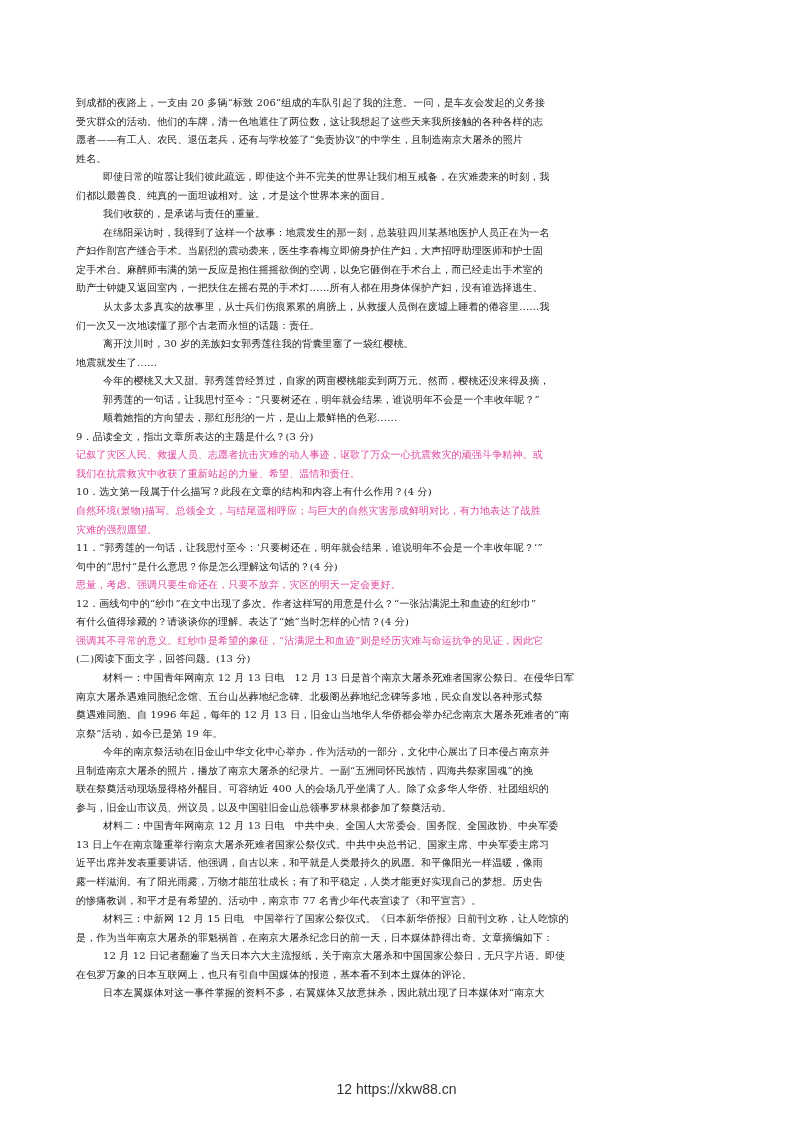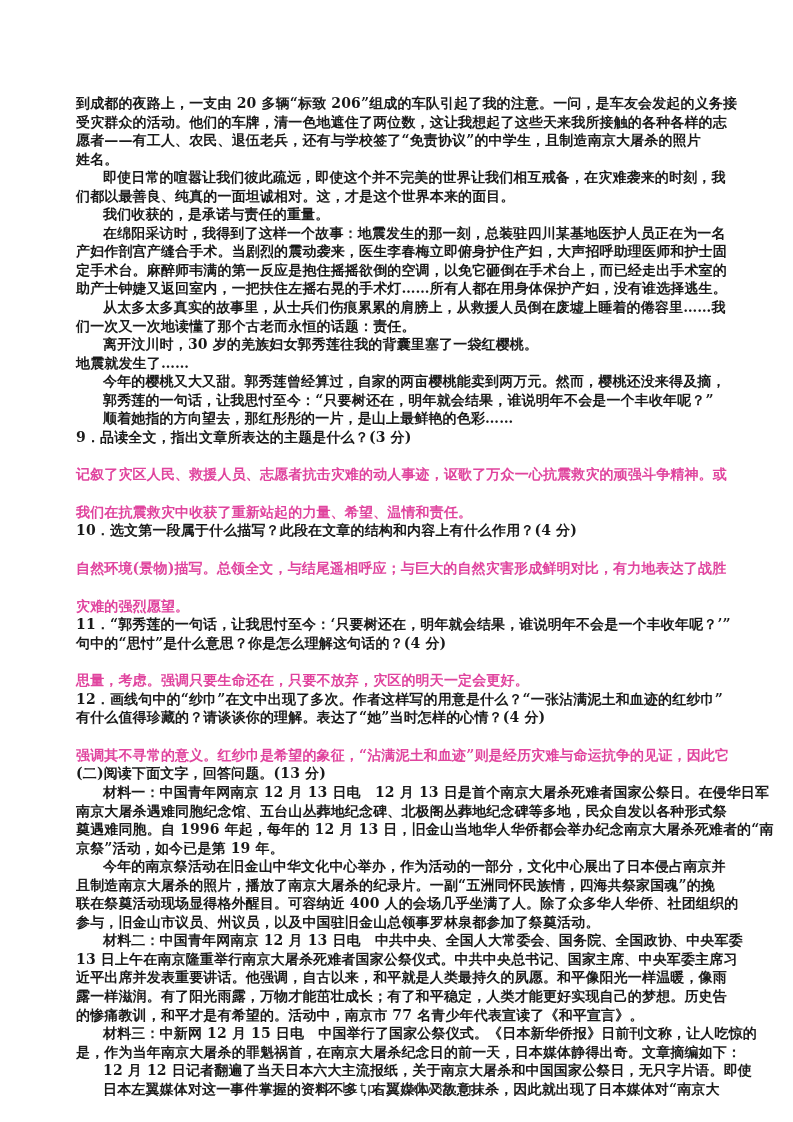--- a/index.html
+++ b/index.html
@@ -1,23 +1,23 @@
 <!DOCTYPE html>
 <html><head>
 <meta charset="utf-8">
 <style>
   html, body { margin: 0; padding: 0; background: #ffffff; }
   body { width: 793px; height: 1122px; position: relative; overflow: hidden;
          font-family: "DejaVu Serif", "Liberation Serif", serif; color: #1a1a1a; }
   .page { position: absolute; left: 76px; top: 94px; width: 648px; }
-  .line { font-size: 14px; line-height: 18.55px; white-space: nowrap; letter-spacing: 0.15px; font-weight: bold; }
+  .line { font-size: 10px; line-height: 18.55px; white-space: nowrap; letter-spacing: 0.15px; }
   .indent { padding-left: 27px; }
-  .answer { color: #e0449e; margin-top: 19px; }
+  .answer { color: #e0449e; }
   .footer { position: absolute; left: 0; width: 793px; top: 1081px; text-align: center;
-            font-family: Liberation Mono, monospace; font-size: 14px; color: #333; }
+            font-family: Liberation Sans, sans-serif; font-size: 14px; color: #333; }
 </style>
 </head>
 <body>
 
 <div class="page">
   <div>
     <div class="line">到成都的夜路上，一支由 20 多辆“标致 206”组成的车队引起了我的注意。一问，是车友会发起的义务接</div>
     <div class="line">受灾群众的活动。他们的车牌，清一色地遮住了两位数，这让我想起了这些天来我所接触的各种各样的志</div>
     <div class="line">愿者——有工人、农民、退伍老兵，还有与学校签了“免责协议”的中学生，且制造南京大屠杀的照片</div>
     <div class="line">姓名。</div>
@@ -72,17 +72,18 @@
     <div class="line">联在祭奠活动现场显得格外醒目。可容纳近 400 人的会场几乎坐满了人。除了众多华人华侨、社团组织的</div>
     <div class="line">参与，旧金山市议员、州议员，以及中国驻旧金山总领事罗林泉都参加了祭奠活动。</div>
     <div class="line indent">材料二：中国青年网南京 12 月 13 日电　中共中央、全国人大常委会、国务院、全国政协、中央军委</div>
     <div class="line">13 日上午在南京隆重举行南京大屠杀死难者国家公祭仪式。中共中央总书记、国家主席、中央军委主席习</div>
     <div class="line">近平出席并发表重要讲话。他强调，自古以来，和平就是人类最持久的夙愿。和平像阳光一样温暖，像雨</div>
     <div class="line">露一样滋润。有了阳光雨露，万物才能茁壮成长；有了和平稳定，人类才能更好实现自己的梦想。历史告</div>
     <div class="line">的惨痛教训，和平才是有希望的。活动中，南京市 77 名青少年代表宣读了《和平宣言》。</div>
     <div class="line indent">材料三：中新网 12 月 15 日电　中国举行了国家公祭仪式。《日本新华侨报》日前刊文称，让人吃惊的</div>
     <div class="line">是，作为当年南京大屠杀的罪魁祸首，在南京大屠杀纪念日的前一天，日本媒体静得出奇。文章摘编如下：</div>
     <div class="line indent">12 月 12 日记者翻遍了当天日本六大主流报纸，关于南京大屠杀和中国国家公祭日，无只字片语。即使</div>
+    <div class="line">在包罗万象的日本互联网上，也只有引自中国媒体的报道，基本看不到本土媒体的评论。</div>
     <div class="line indent">日本左翼媒体对这一事件掌握的资料不多，右翼媒体又故意抹杀，因此就出现了日本媒体对“南京大</div>
   </div>
 </div>
 
 <div class="footer">12 https://xkw88.cn</div>
 
 </body></html>

